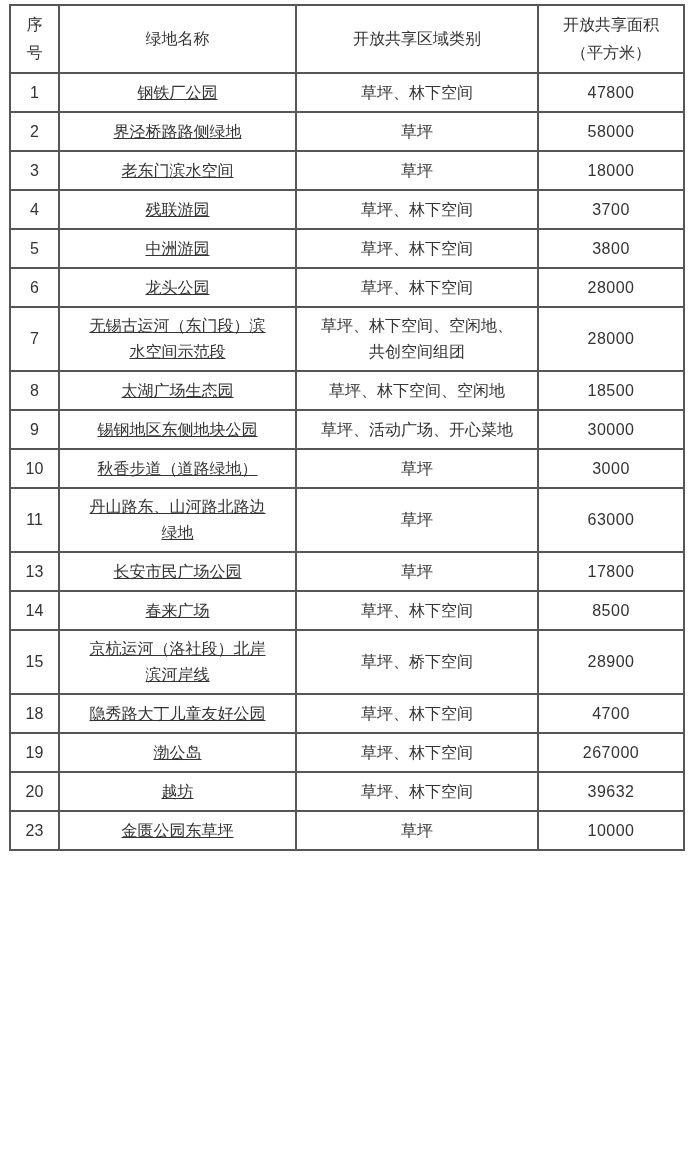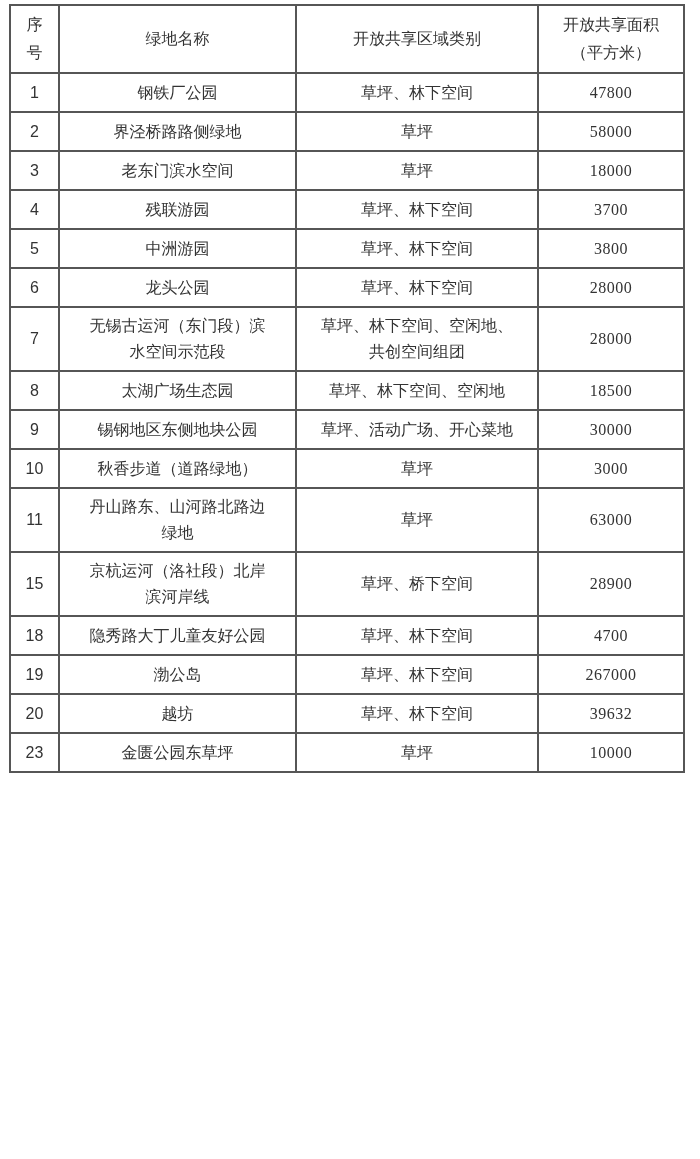--- a/index.html
+++ b/index.html
@@ -32,26 +32,27 @@
     color: #333333;
     background: #ffffff;
   }
   table.green-table thead tr { height: 66px; }
   table.green-table thead th { line-height: 28px; }
   table.green-table tbody tr { height: 39px; }
   .prewrap { white-space: pre-line; }
   .cell-text {
     display: inline-block;
     max-width: 186px;
+    text-decoration: underline;
   }
   .cell-text-cat {
     display: inline-block;
     max-width: 202px;
   }
-  .num { letter-spacing: 0.5px; font-family: Liberation Serif, serif; }
+  .num { letter-spacing: 0.5px; }
 </style>
 </head>
 <body>
 
 <table class="green-table">
   <colgroup>
     <col style="width:49px">
     <col style="width:237px">
     <col style="width:242px">
     <col style="width:146px">
@@ -127,20 +128,32 @@
         <td><span class="cell-text-cat">草坪</span></td>
         <td class="num">3000</td>
       </tr>
       <tr>
         <td>11</td>
         <td><span class="cell-text">丹山路东、山河路北路边绿地</span></td>
         <td><span class="cell-text-cat">草坪</span></td>
         <td class="num">63000</td>
       </tr>
       <tr>
+        <td>13</td>
+        <td><span class="cell-text">长安市民广场公园</span></td>
+        <td><span class="cell-text-cat">草坪</span></td>
+        <td class="num">17800</td>
+      </tr>
+      <tr>
+        <td>14</td>
+        <td><span class="cell-text">春来广场</span></td>
+        <td><span class="cell-text-cat">草坪、林下空间</span></td>
+        <td class="num">8500</td>
+      </tr>
+      <tr>
         <td>15</td>
         <td><span class="cell-text">京杭运河（洛社段）北岸滨河岸线</span></td>
         <td><span class="cell-text-cat">草坪、桥下空间</span></td>
         <td class="num">28900</td>
       </tr>
       <tr>
         <td>18</td>
         <td><span class="cell-text">隐秀路大丁儿童友好公园</span></td>
         <td><span class="cell-text-cat">草坪、林下空间</span></td>
         <td class="num">4700</td>

